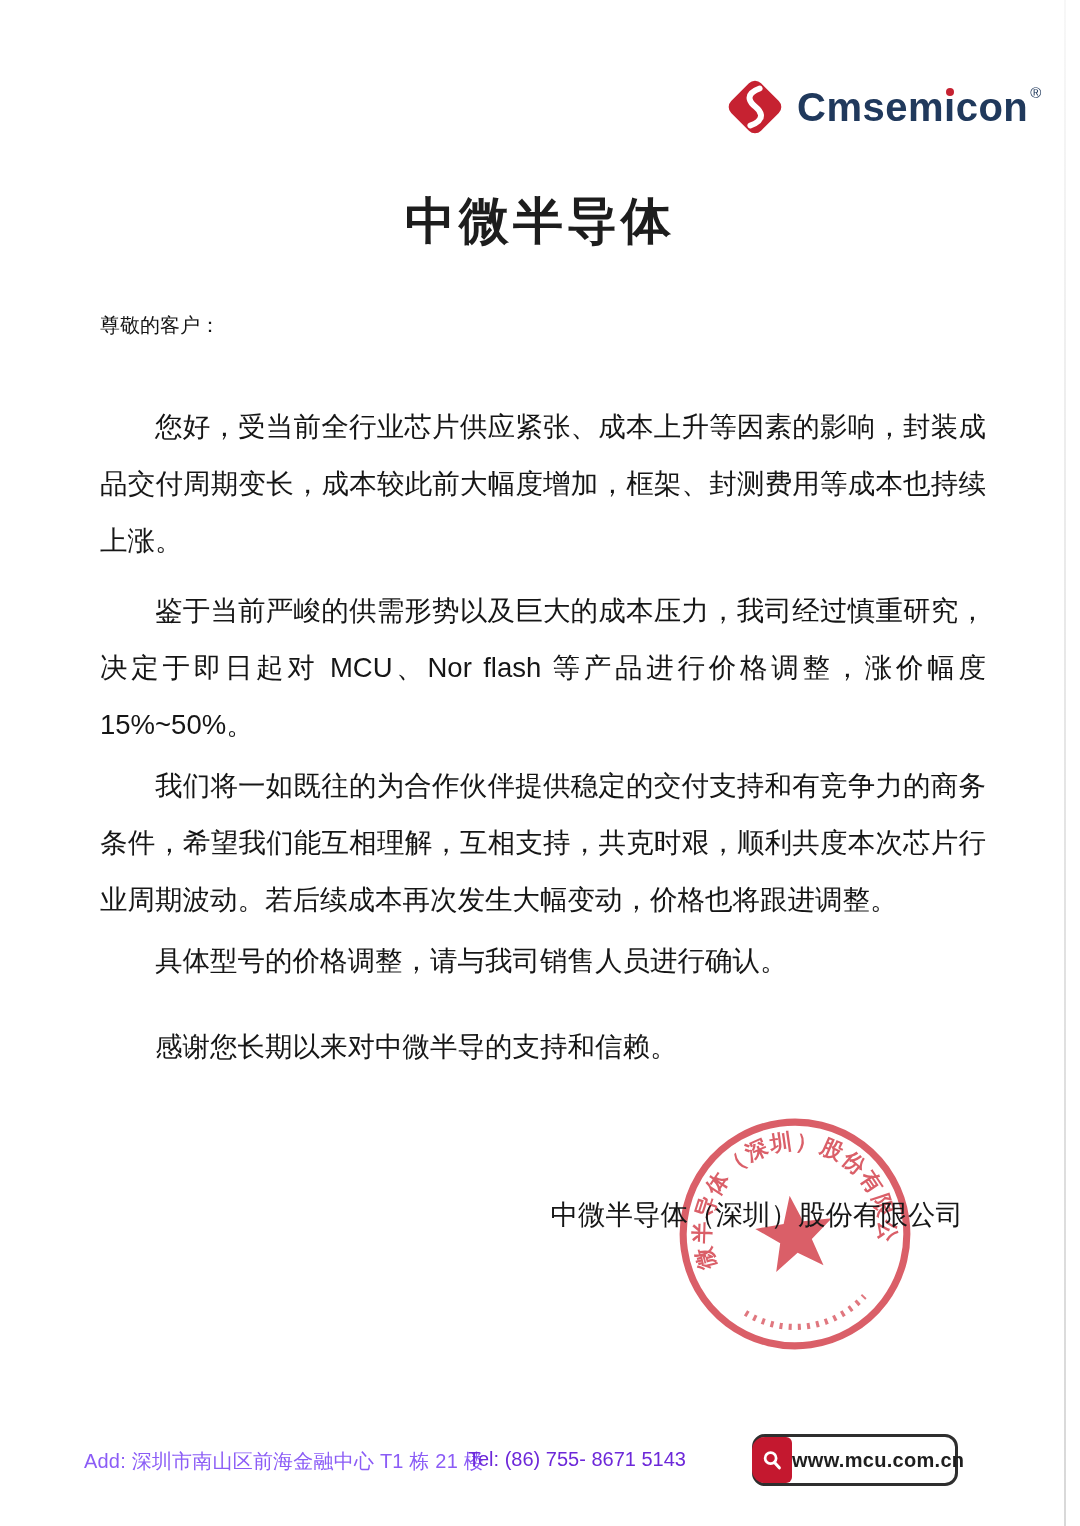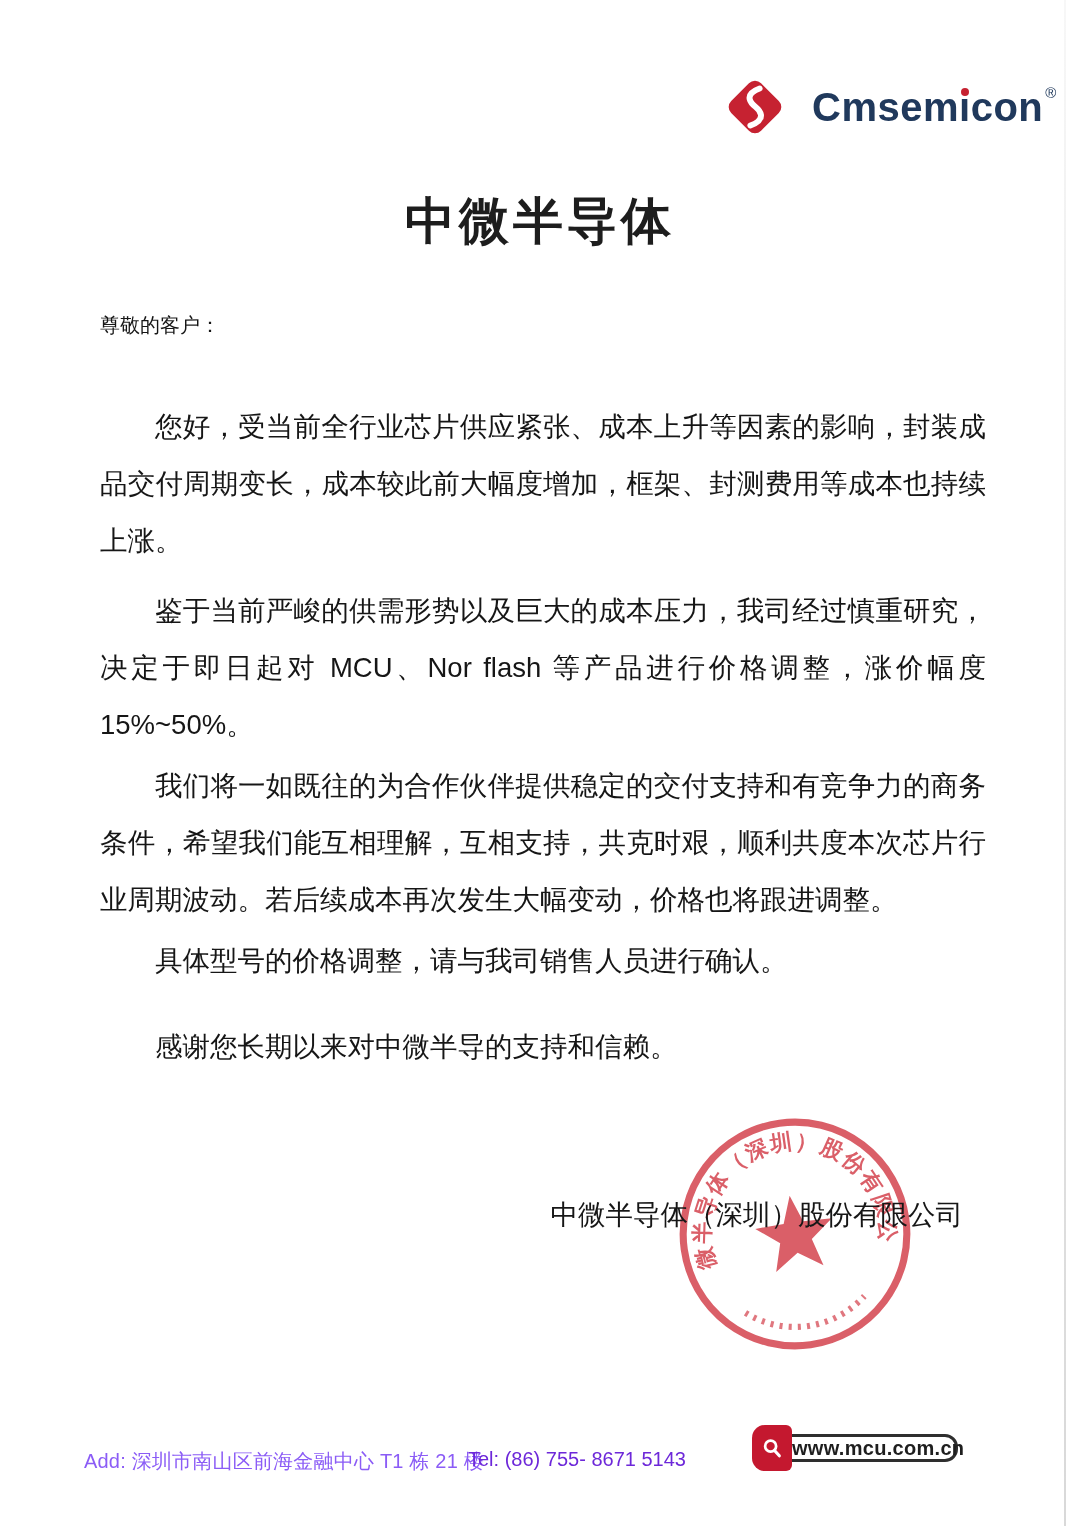--- a/index.html
+++ b/index.html
@@ -19,21 +19,21 @@
     top: 0; right: 14px;
     width: 2px; height: 100%;
     background: linear-gradient(#f2f2f2, #cfcfcf 60%, #bfbfbf);
     opacity: .6;
   }
 
   
   .logo {
     position: absolute;
     top: 74px; left: 722px;
-    display: flex; align-items: center; gap: 24px; justify-content: center;
+    display: flex; align-items: center; gap: 9px; justify-content: center;
   }
   .logo-icon { width: 66px; height: 66px; display: block; }
   .logo-text {
     font-size: 40px;
     font-weight: 700;
     letter-spacing: 0.5px;
     color: #20395c;
     line-height: 1;
     display: flex; align-items: flex-start;
   }
@@ -121,21 +121,21 @@
   }
   .footer-tel {
     position: absolute;
     left: 468px; top: 1448px;
     font-size: 20px;
     color: #6d28d9;
   }
   .site-pill {
     position: absolute;
     left: 752px; top: 1434px;
-    width: 206px; height: 28px;
+    width: 206px; height: 52px;
     border: 3px solid #2e2e2e;
     border-radius: 13px;
     background: #fff;
     display: flex;
     align-items: center;
     cursor: pointer;
   }
   .site-icon {
     width: 40px; height: 46px;
     margin: -3px 0 -3px -3px;

